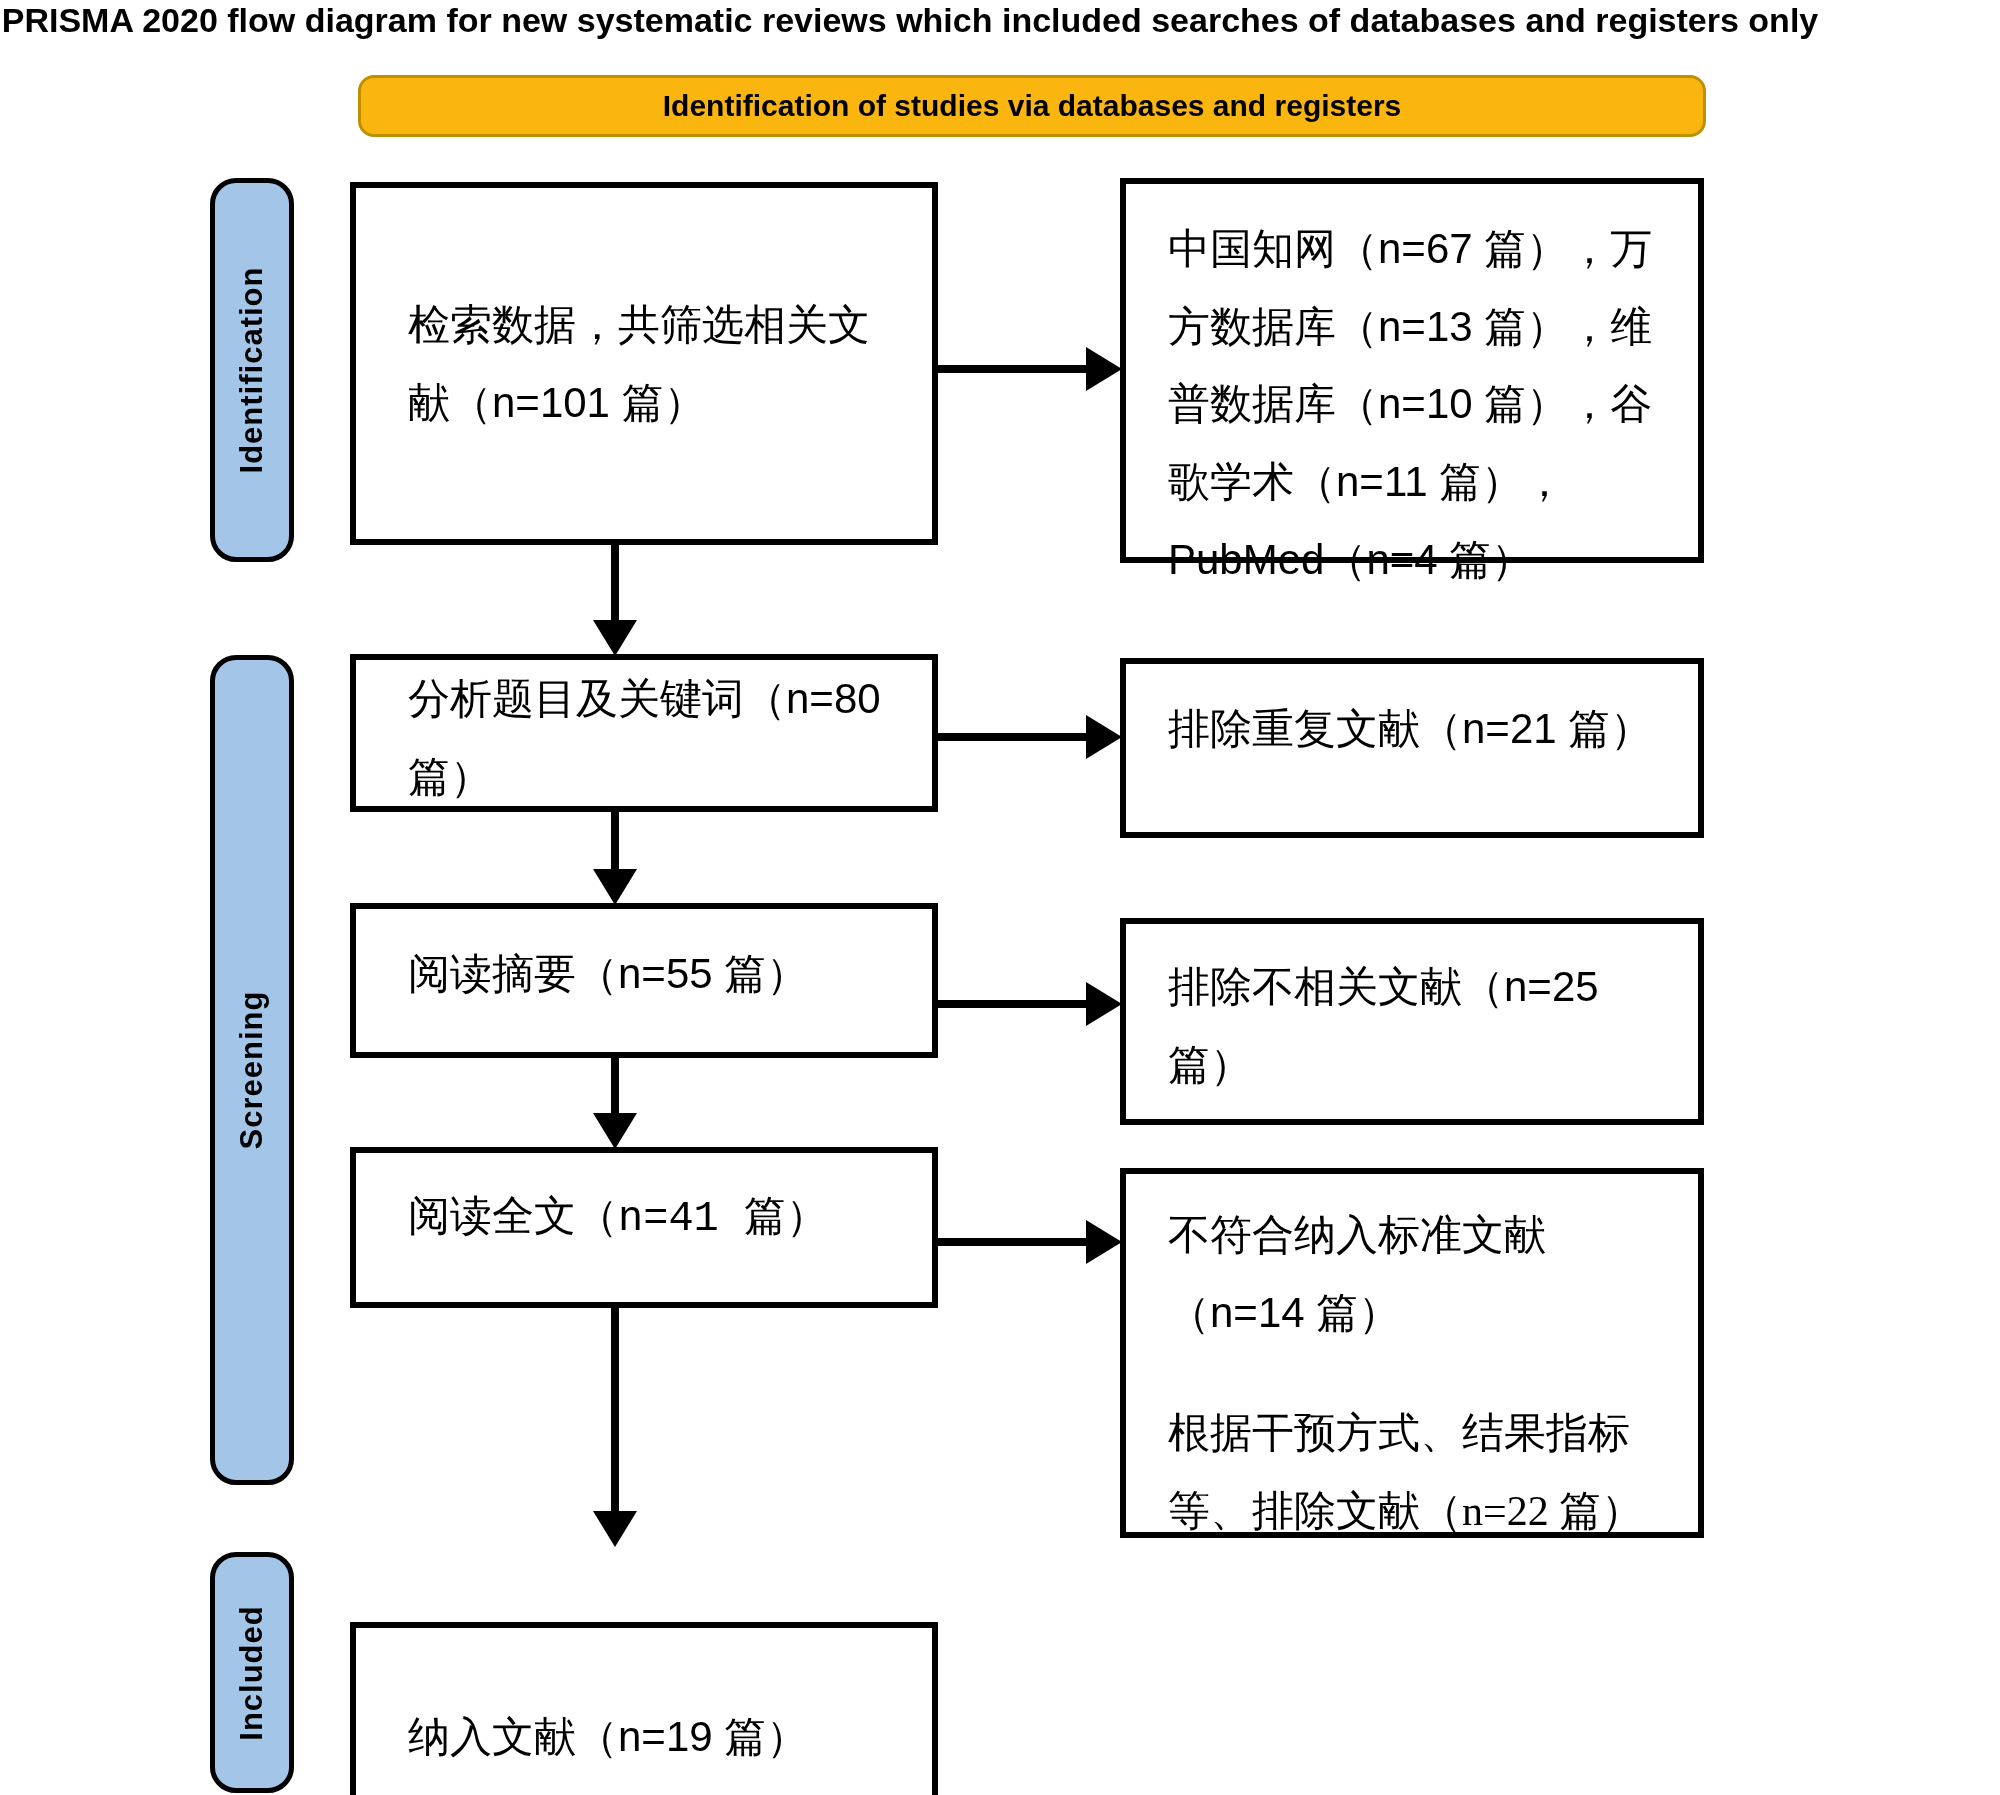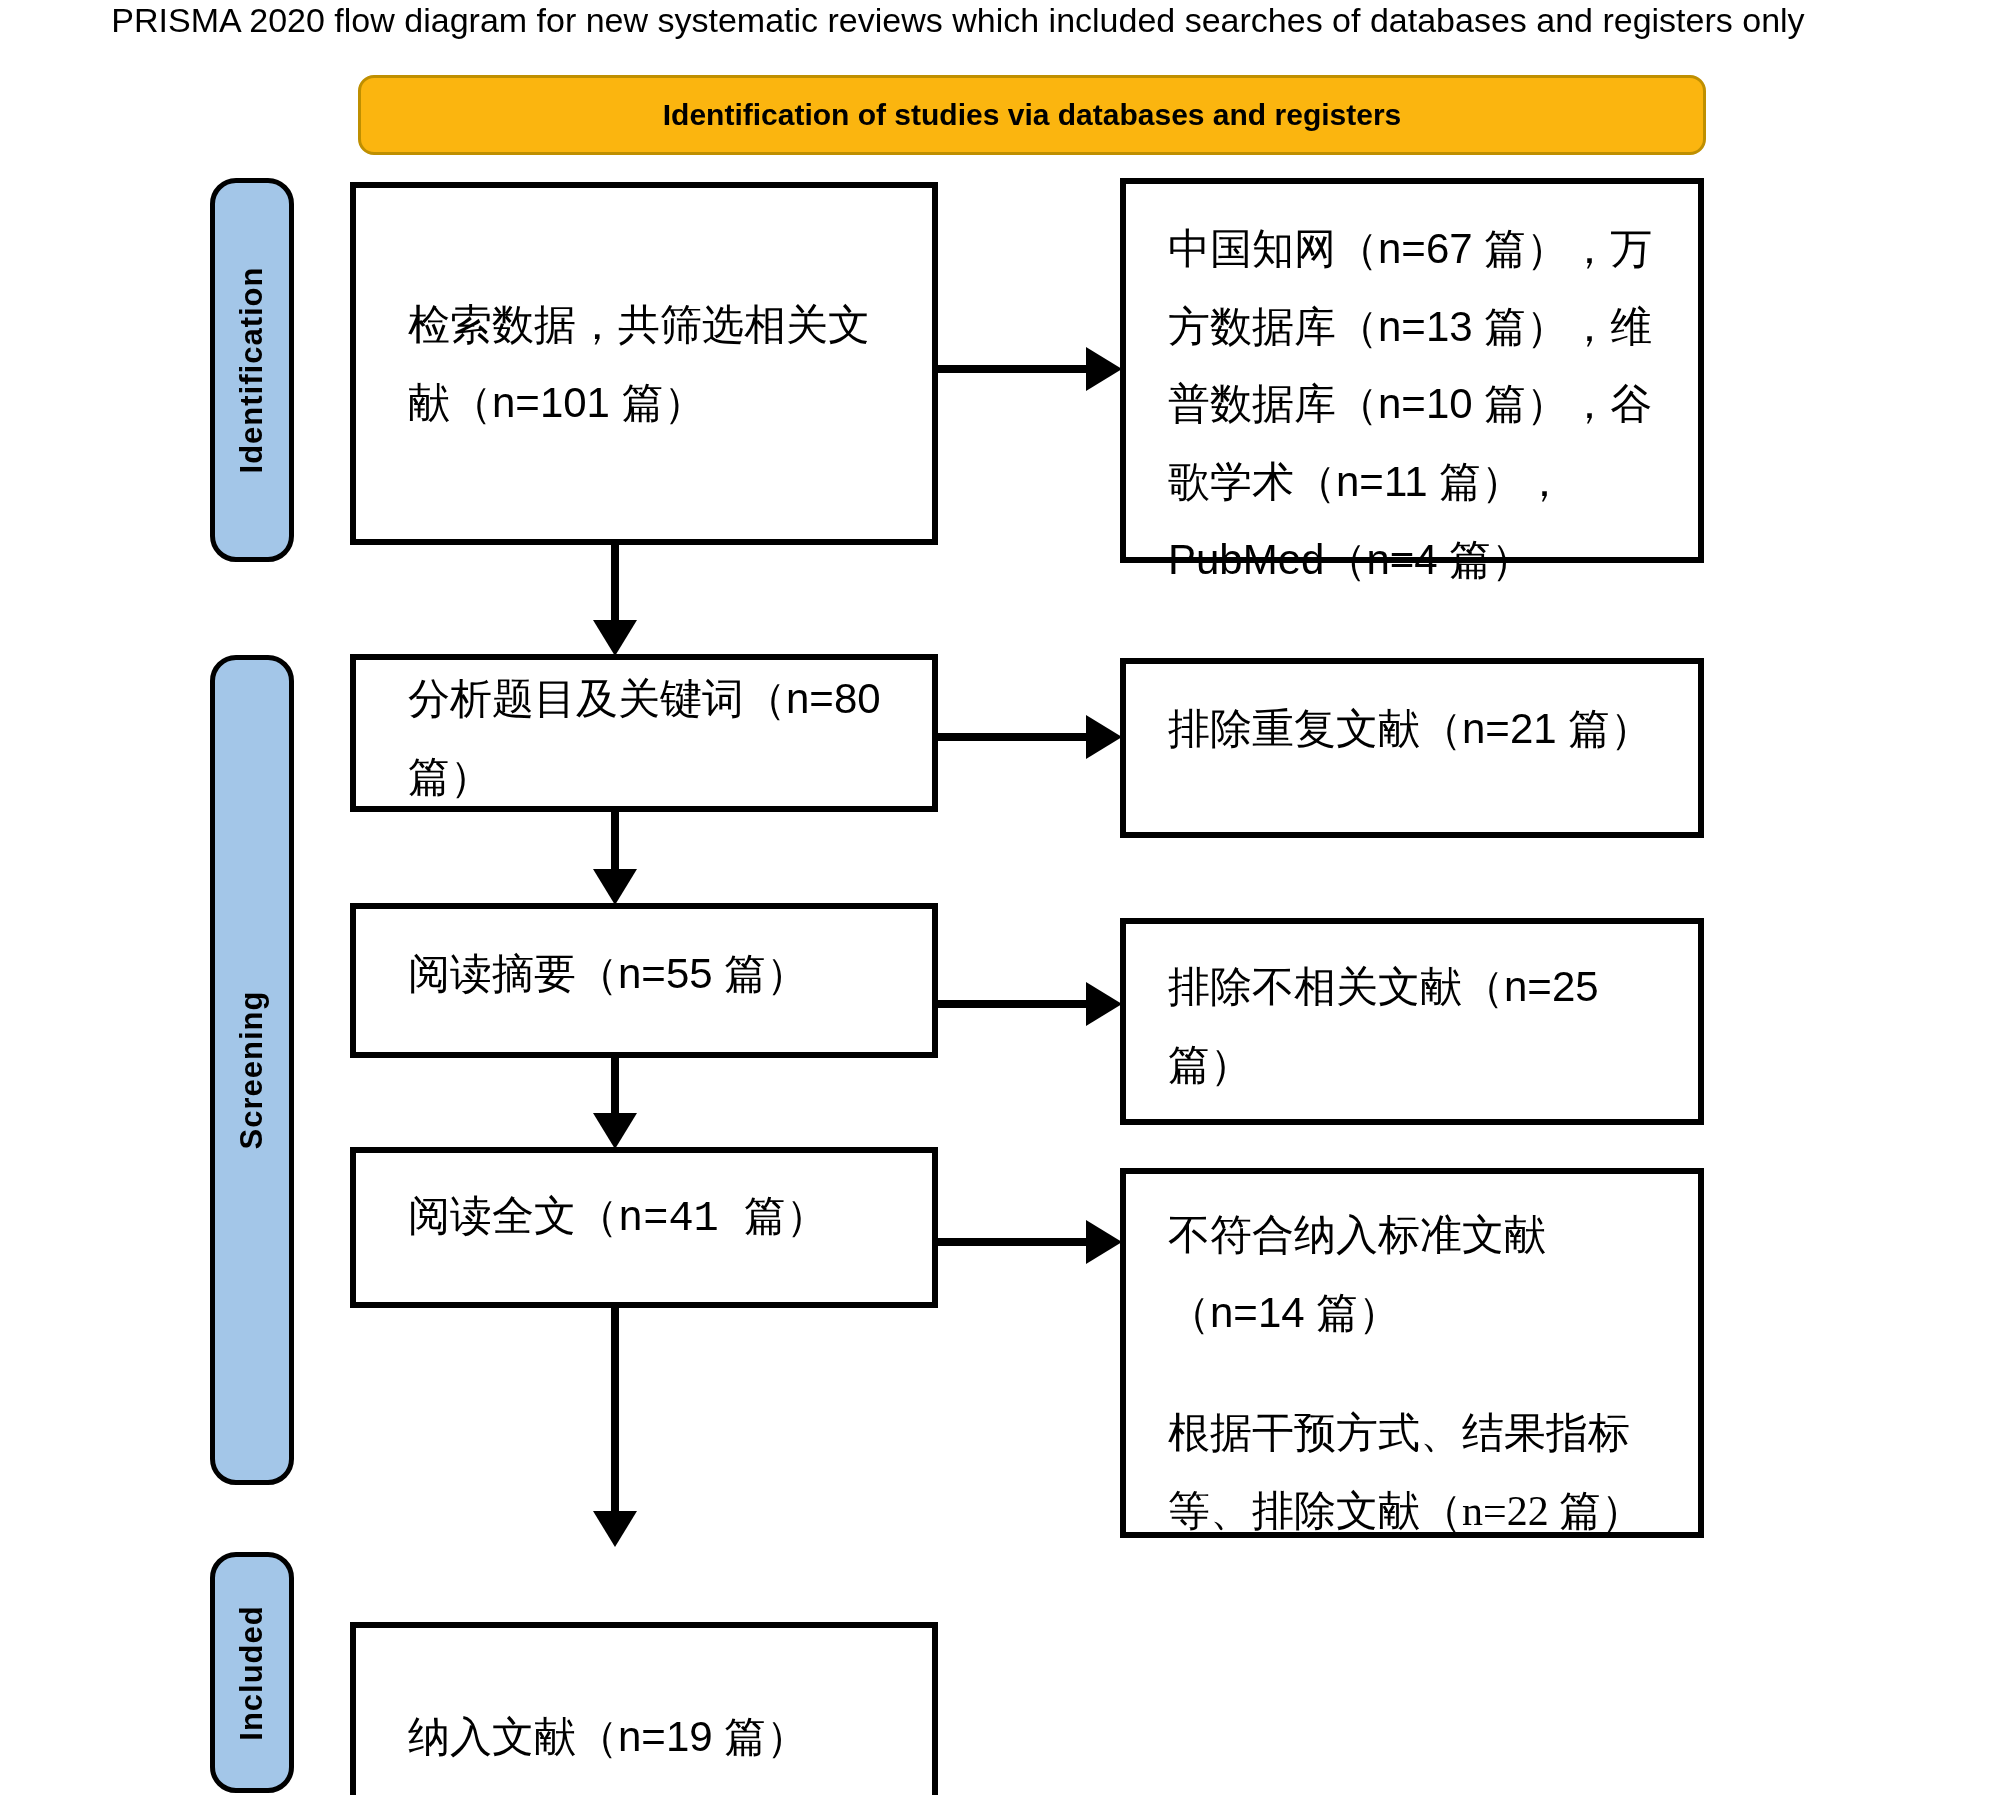--- a/index.html
+++ b/index.html
@@ -8,25 +8,25 @@
     --stage-fill:#A3C6E8;
     --line-color:#000000;
   }
   html,body{margin:0;padding:0;background:#ffffff;}
   body{font-family:"Liberation Sans","DejaVu Sans",sans-serif;color:#000;}
   .canvas{
     position:relative;width:2000px;height:1795px;background:#fff;overflow:hidden;
   }
   .page-title{
     position:absolute;left:0;top:0;width:1820px;height:44px;
-    font-size:34px;font-weight:normal;text-align:center;white-space:nowrap;
-    line-height:40px;letter-spacing:0px;margin-left:48px;
+    font-size:34px;font-weight:bold;text-align:center;white-space:nowrap;
+    line-height:40px;letter-spacing:0px;
   }
   .banner{
-    position:absolute;left:358px;top:75px;width:1348px;height:80px;
+    position:absolute;left:358px;top:75px;width:1348px;height:62px;
     background:var(--banner-fill);
     border:3px solid var(--banner-border);
     border-radius:16px;box-sizing:border-box;
     display:flex;align-items:center;justify-content:center;
     font-size:30px;font-weight:bold;
   }
   .stage{
     position:absolute;left:210px;width:84px;
     background:var(--stage-fill);
     border:5px solid #000;border-radius:26px;box-sizing:border-box;

